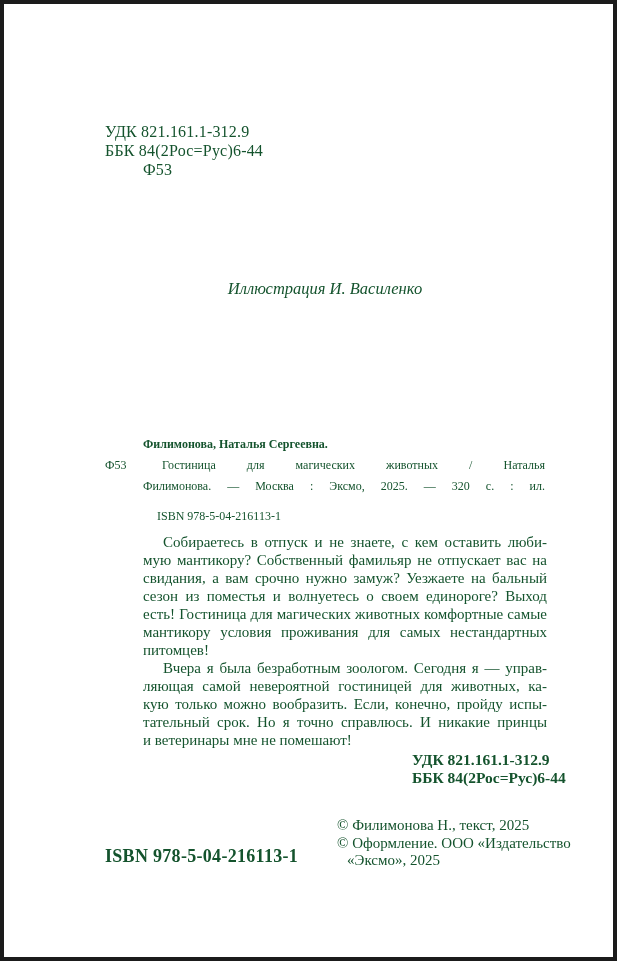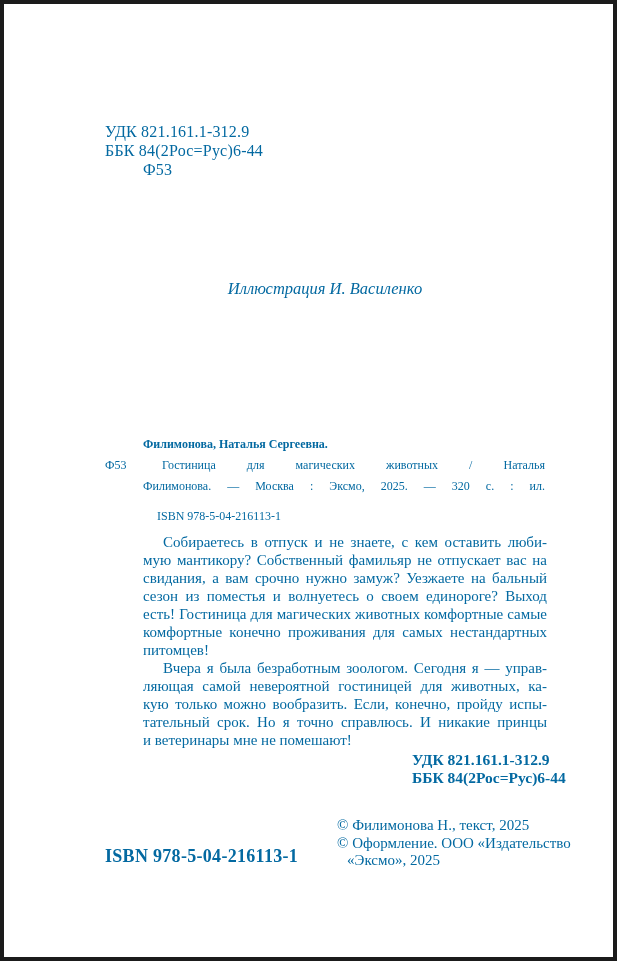--- a/index.html
+++ b/index.html
@@ -1,20 +1,20 @@
 <!DOCTYPE html>
 <html><head>
 <meta charset="utf-8">
 <style>
   html,body { margin:0; padding:0; background:#2a2a2a; }
   .page {
     position:relative;
     width:617px; height:961px;
     background:#ffffff;
-    color:#0369a1;
+    color:#14532d;
     font-family:"Liberation Serif","DejaVu Serif",serif;
     overflow:hidden;
     margin:0 auto;
   }
   .frame {
     position:absolute; inset:0;
     border:4px solid #1b1b1b;
     pointer-events:none;
   }
   
@@ -93,21 +93,21 @@
     <div class="card-isbn">ISBN 978-5-04-216113-1</div>
   </div>
 
   <div class="annotation">
     <div class="para">
         <div class="ln">Собираетесь в отпуск и не знаете, с кем оставить люби-</div>
         <div class="ln">мую мантикору? Собственный фамильяр не отпускает вас на</div>
         <div class="ln">свидания, а вам срочно нужно замуж? Уезжаете на бальный</div>
         <div class="ln">сезон из поместья и волнуетесь о своем единороге? Выход</div>
         <div class="ln">есть! Гостиница для магических животных комфортные самые</div>
-        <div class="ln">комфортные конечно проживания для самых нестандартных</div>
+        <div class="ln">мантикору условия проживания для самых нестандартных</div>
         <div class="ln">питомцев!</div>
       </div>
     <div class="para">
         <div class="ln">Вчера я была безработным зоологом. Сегодня я — управ-</div>
         <div class="ln">ляющая самой невероятной гостиницей для животных, ка-</div>
         <div class="ln">кую только можно вообразить. Если, конечно, пройду испы-</div>
         <div class="ln">тательный срок. Но я точно справлюсь. И никакие принцы</div>
         <div class="ln">и ветеринары мне не помешают!</div>
       </div>
   </div>

